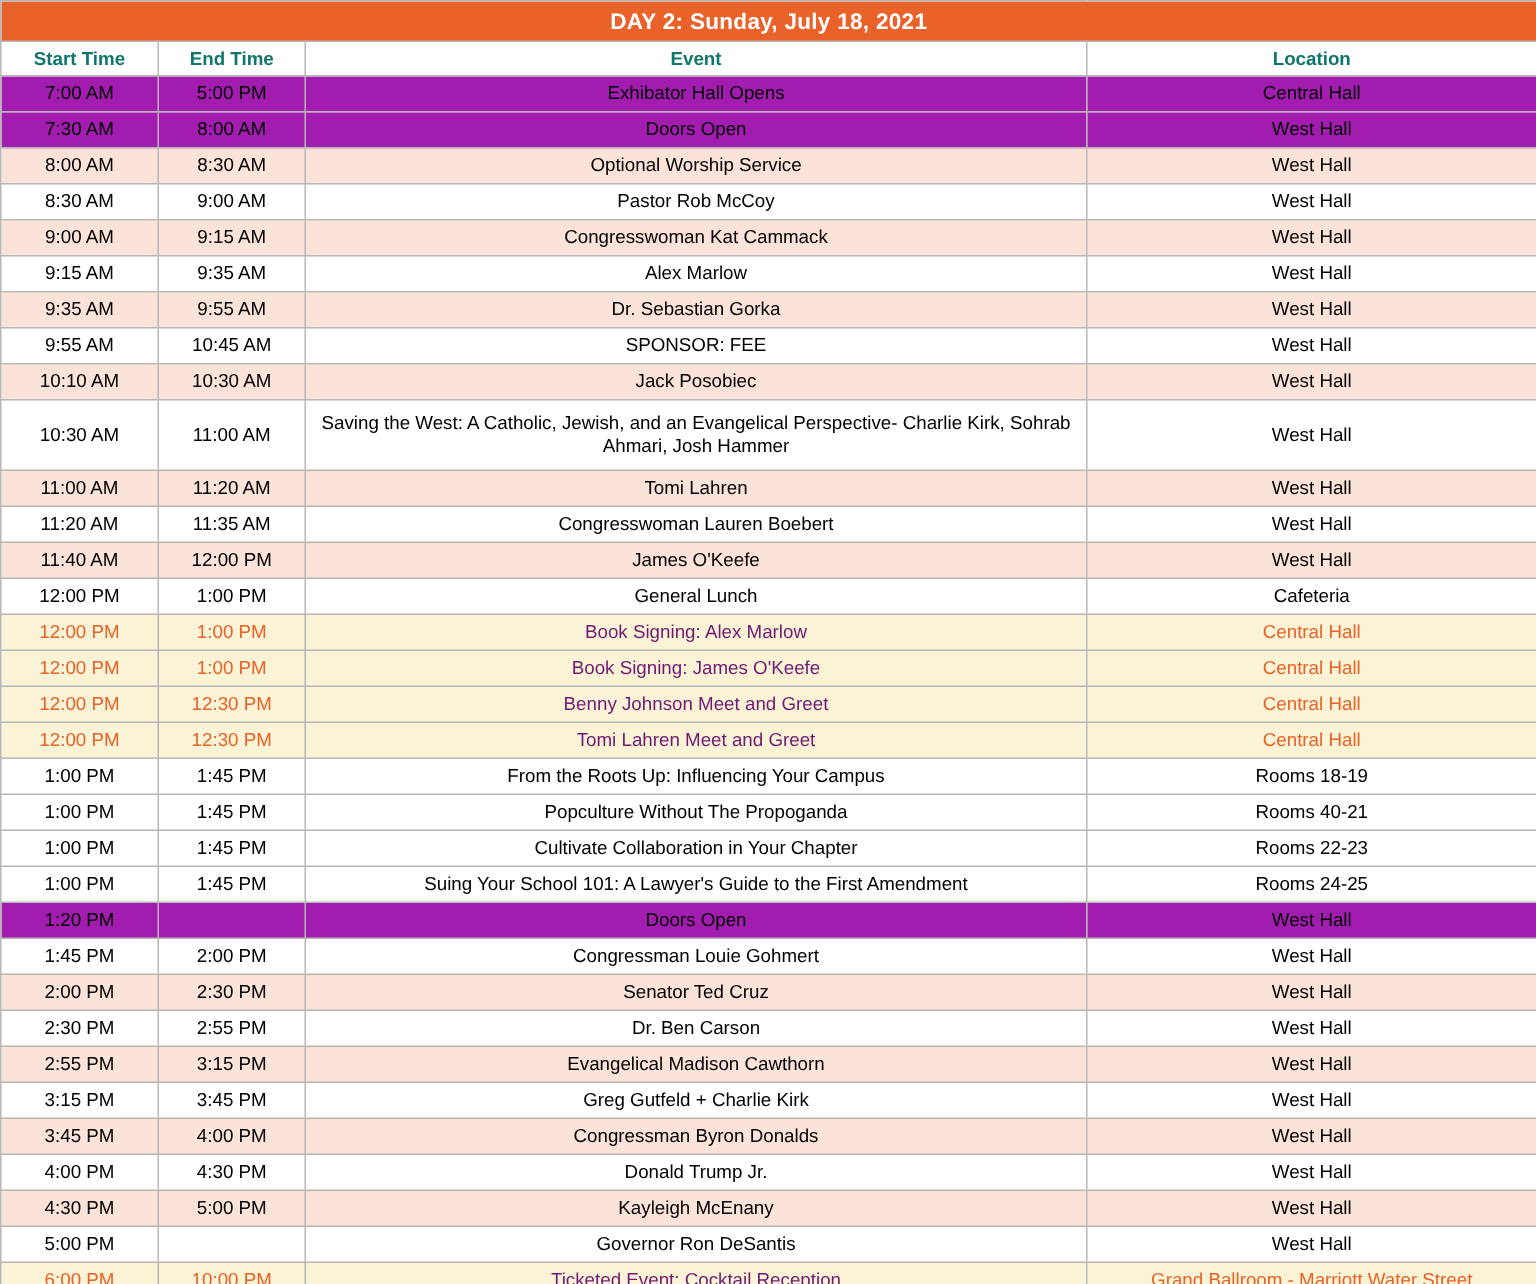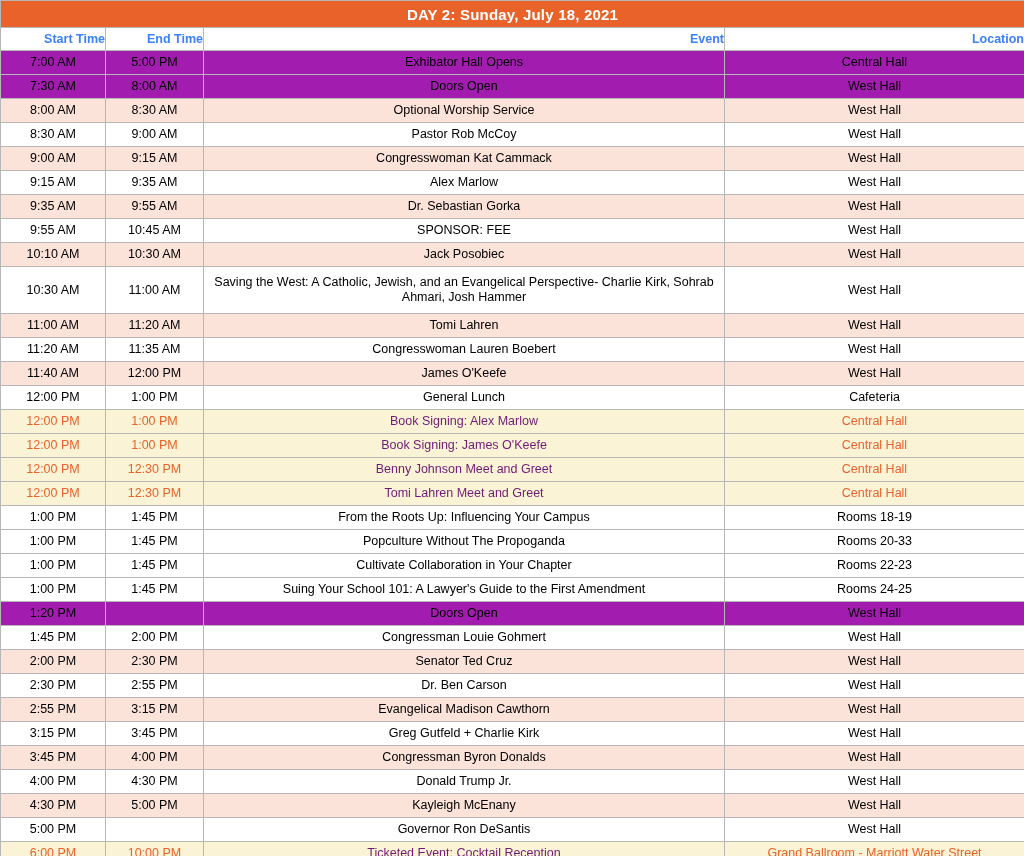--- a/index.html
+++ b/index.html
@@ -39,24 +39,24 @@
     color: #ffffff;
     font-weight: bold;
     font-size: 15px;
     text-align: center;
     height: 26px;
     border: 1px solid #e8622a;
     letter-spacing: 0.2px;
   }
   .head-row td {
     background: #ffffff;
-    color: #3b82f6;
+    color: #0f766e;
     font-weight: bold;
     font-size: 12.5px;
-    text-align: right;
+    text-align: center;
     height: 22px;
   }
   tbody td {
     font-size: 12.5px;
     color: #000000;
     text-align: center;
     height: 23px;
     line-height: 15px;
   }
   td.time { font-size: 12.5px; }
@@ -210,21 +210,21 @@
         <tr class="white tx-black">
           <td class="time">1:00 PM</td>
           <td class="time">1:45 PM</td>
           <td class="event">From the Roots Up: Influencing Your Campus</td>
           <td class="loc">Rooms 18-19</td>
         </tr>
         <tr class="white tx-black">
           <td class="time">1:00 PM</td>
           <td class="time">1:45 PM</td>
           <td class="event">Popculture Without The Propoganda</td>
-          <td class="loc">Rooms 20-33</td>
+          <td class="loc">Rooms 40-21</td>
         </tr>
         <tr class="white tx-black">
           <td class="time">1:00 PM</td>
           <td class="time">1:45 PM</td>
           <td class="event">Cultivate Collaboration in Your Chapter</td>
           <td class="loc">Rooms 22-23</td>
         </tr>
         <tr class="white tx-black">
           <td class="time">1:00 PM</td>
           <td class="time">1:45 PM</td>

